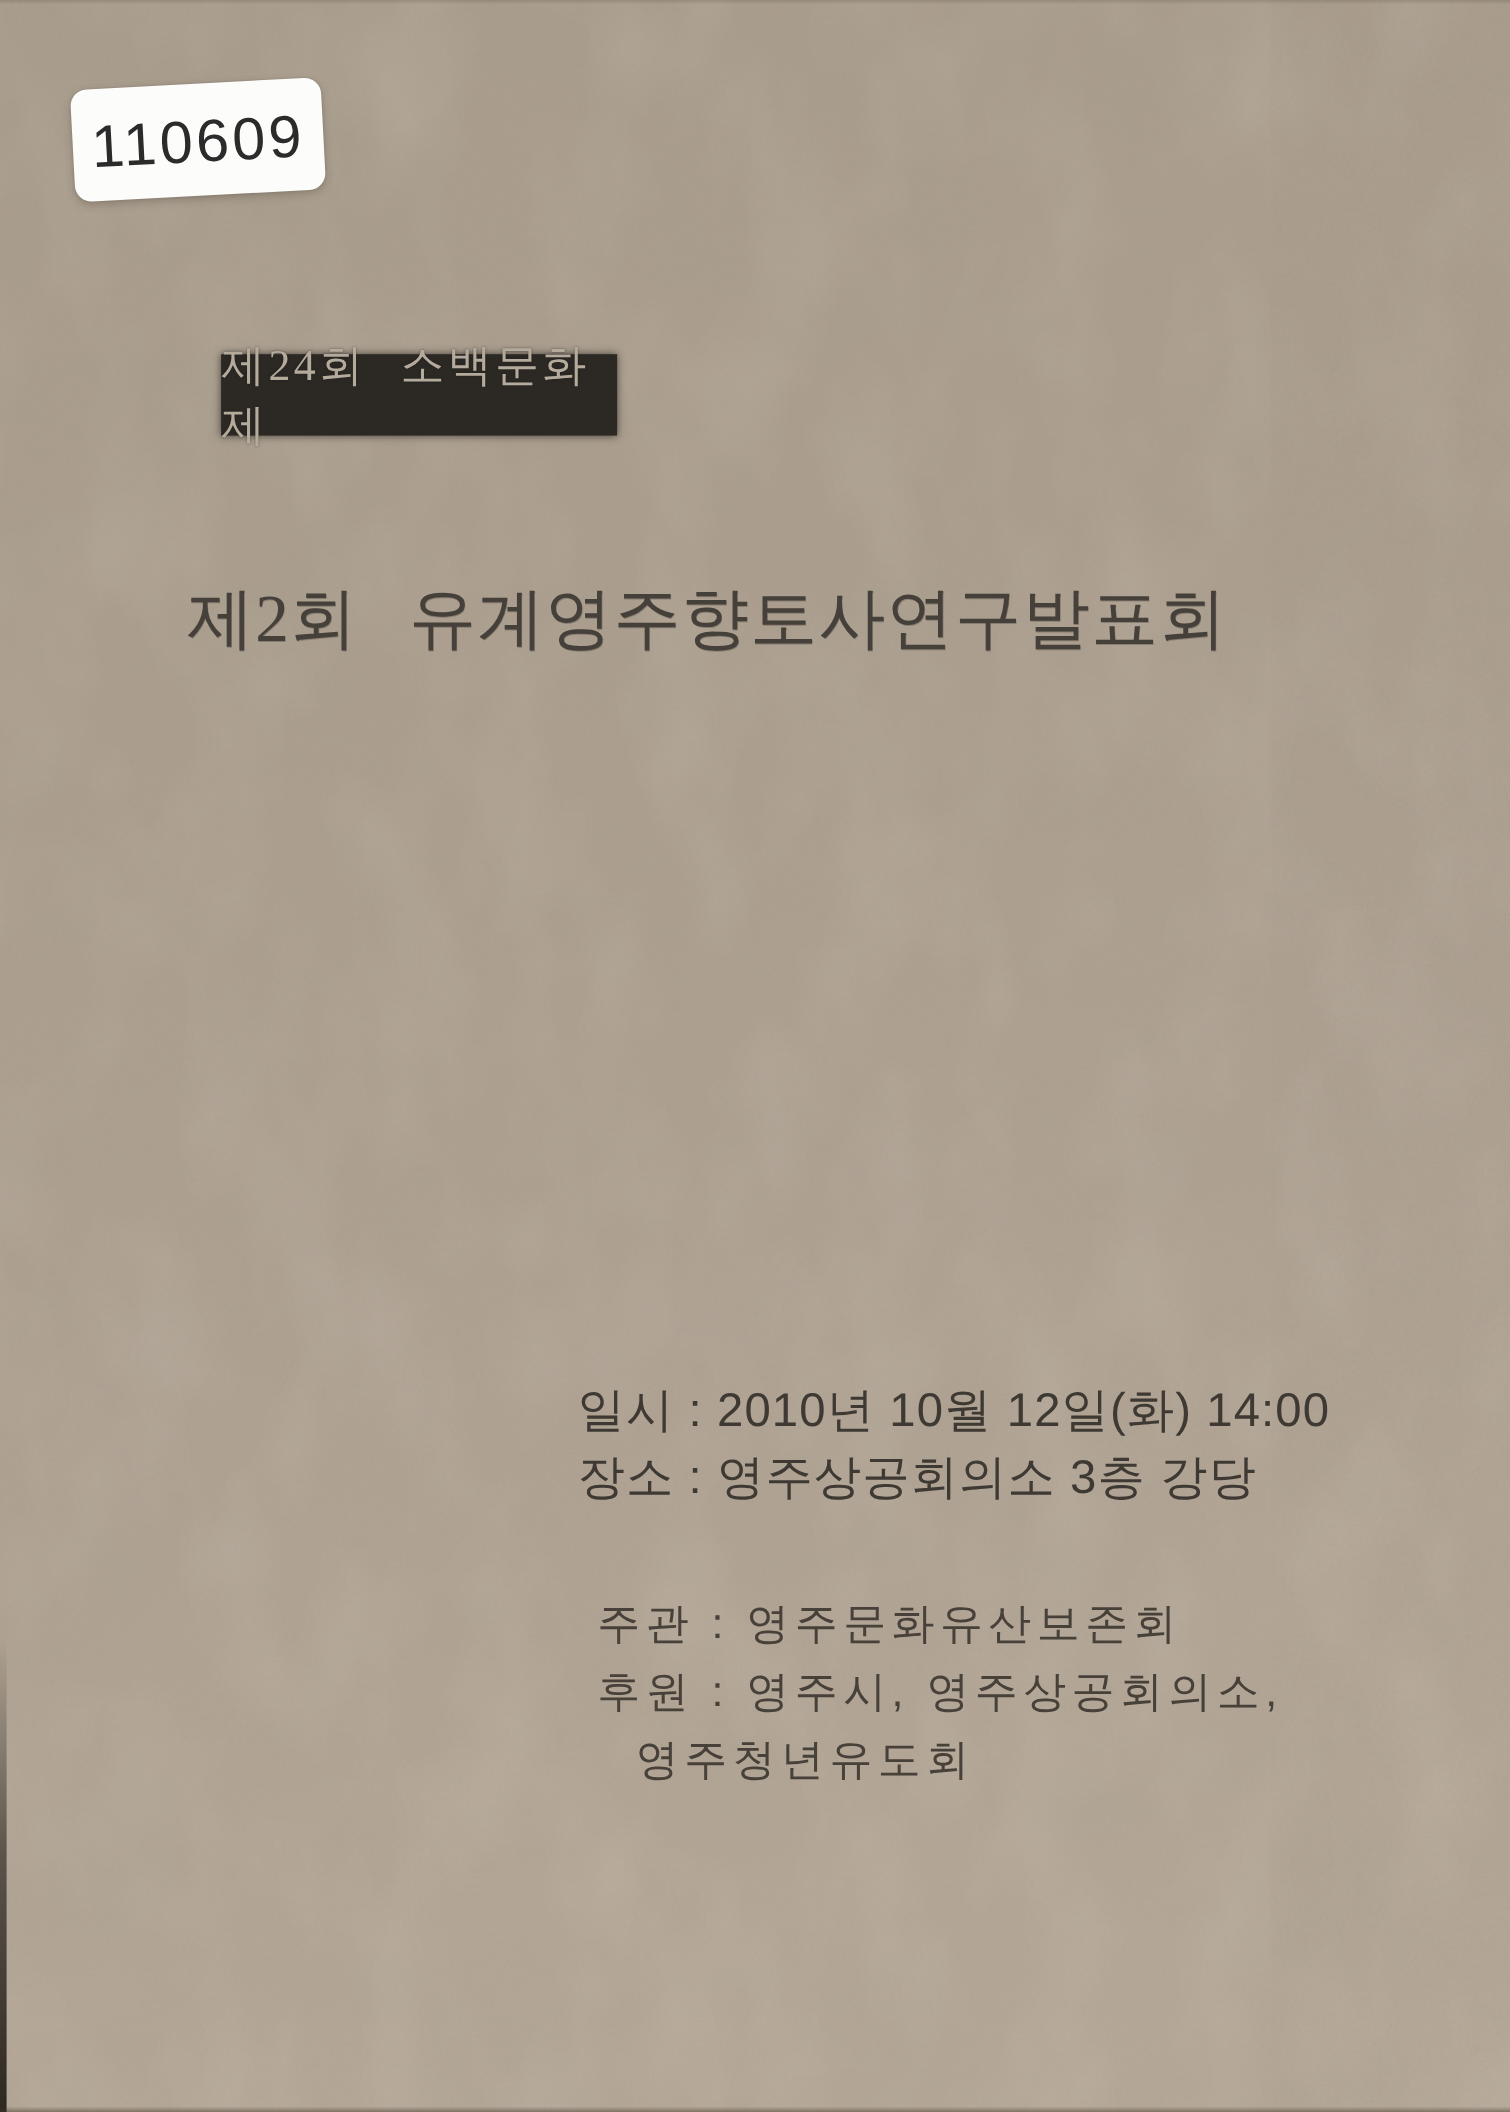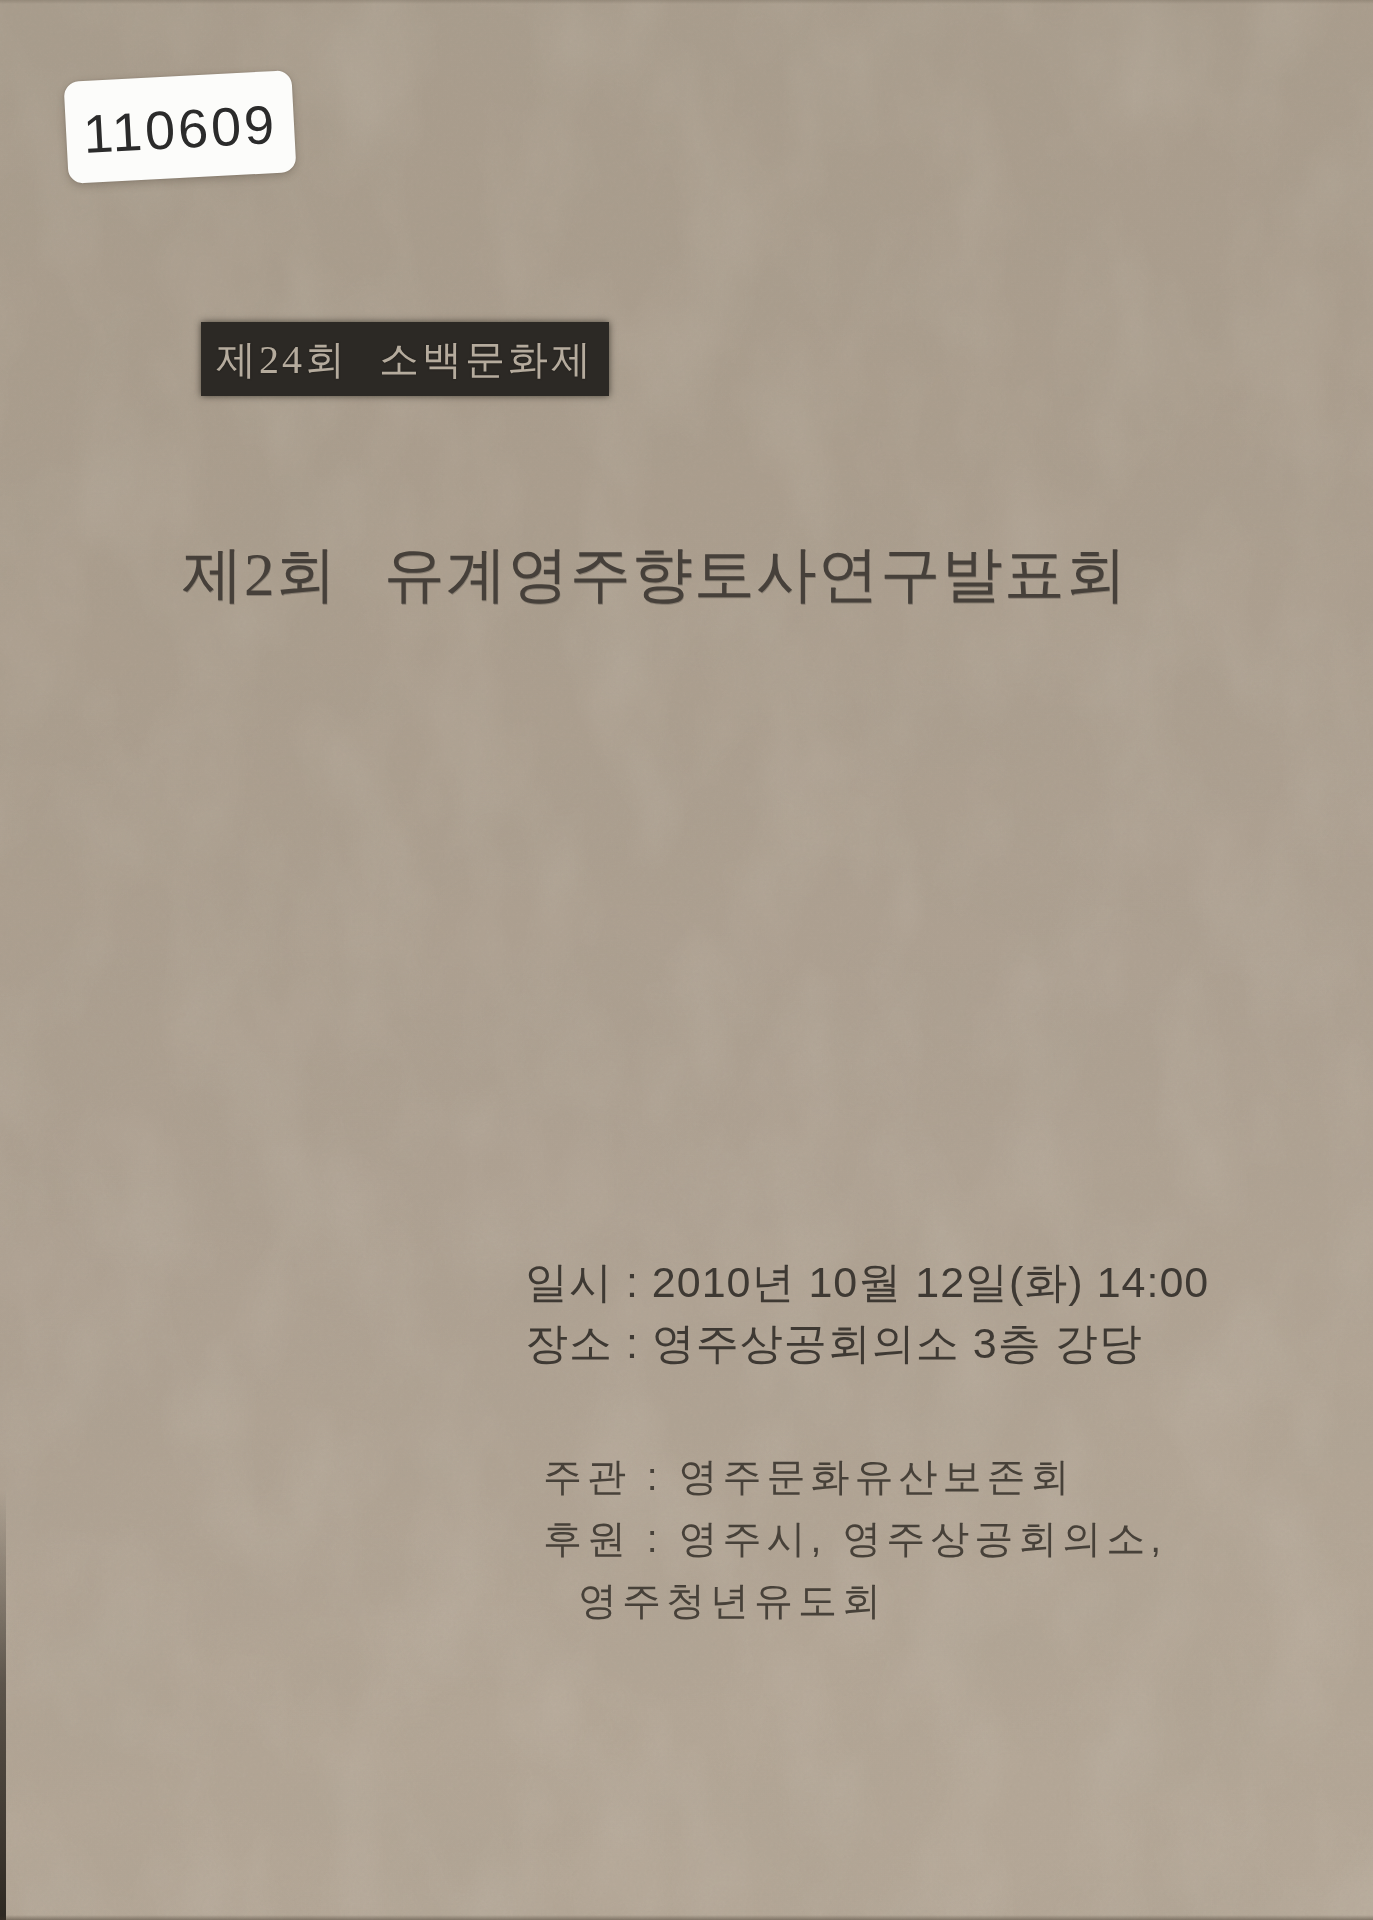--- a/index.html
+++ b/index.html
@@ -33,38 +33,38 @@
     font-family: "Liberation Sans", "DejaVu Sans", sans-serif;
     font-size: 54px;
     font-weight: 400;
     letter-spacing: 3px;
     color: #2b2b2b;
     padding-top: 4px;
   }
   .badge {
     position: absolute;
     left: 201px; top: 322px;
-    width: 408px; height: 74px;
+    width: 360px; height: 74px;
     background: #2c2925;
     box-shadow: 0 0 7px rgba(40,36,30,0.75);
     display: flex;
     align-items: center;
     justify-content: center;
   }
   .badge span {
     font-size: 40px;
     color: #b5ab9d;
     letter-spacing: 3px;
     word-spacing: 18px;
     text-shadow: 0 0 2px rgba(20,18,15,0.5);
   }
   .title {
     position: absolute;
     left: 166px; top: 518px;
-    margin: 16px;
+    margin: 4px;
     font-size: 61px;
     font-weight: 500;
     letter-spacing: 1px;
     word-spacing: 30px;
     color: #46403a;
     white-space: nowrap;
     text-shadow: 0.5px 0.5px 0 rgba(70,64,58,0.35);
   }
   .subtitle {
     position: absolute;

